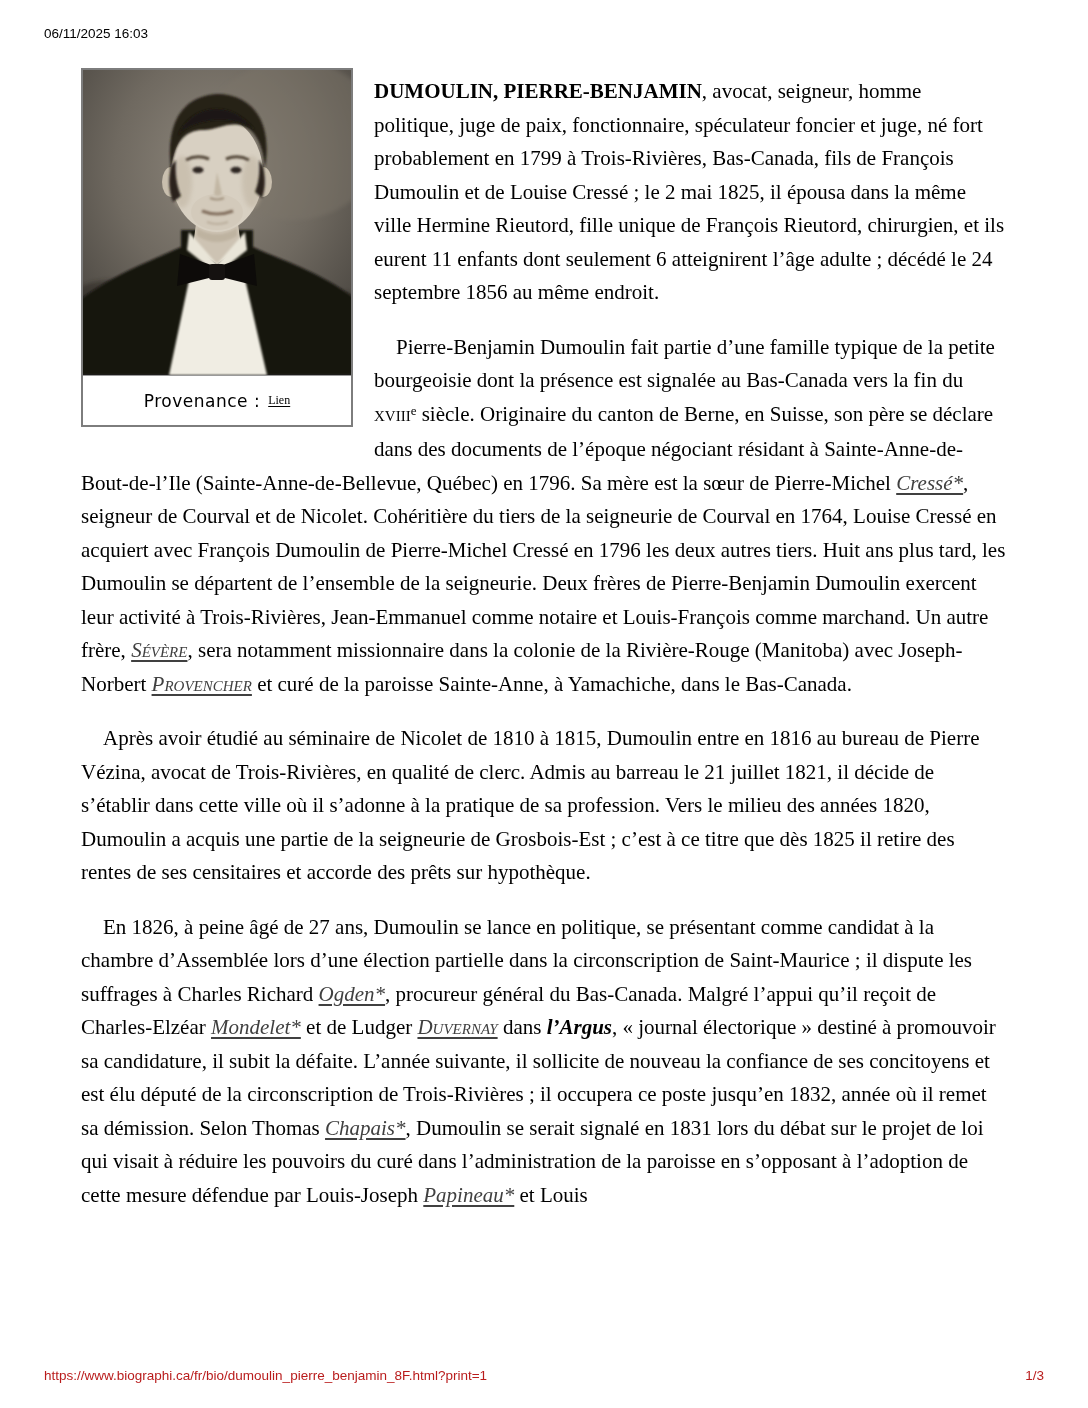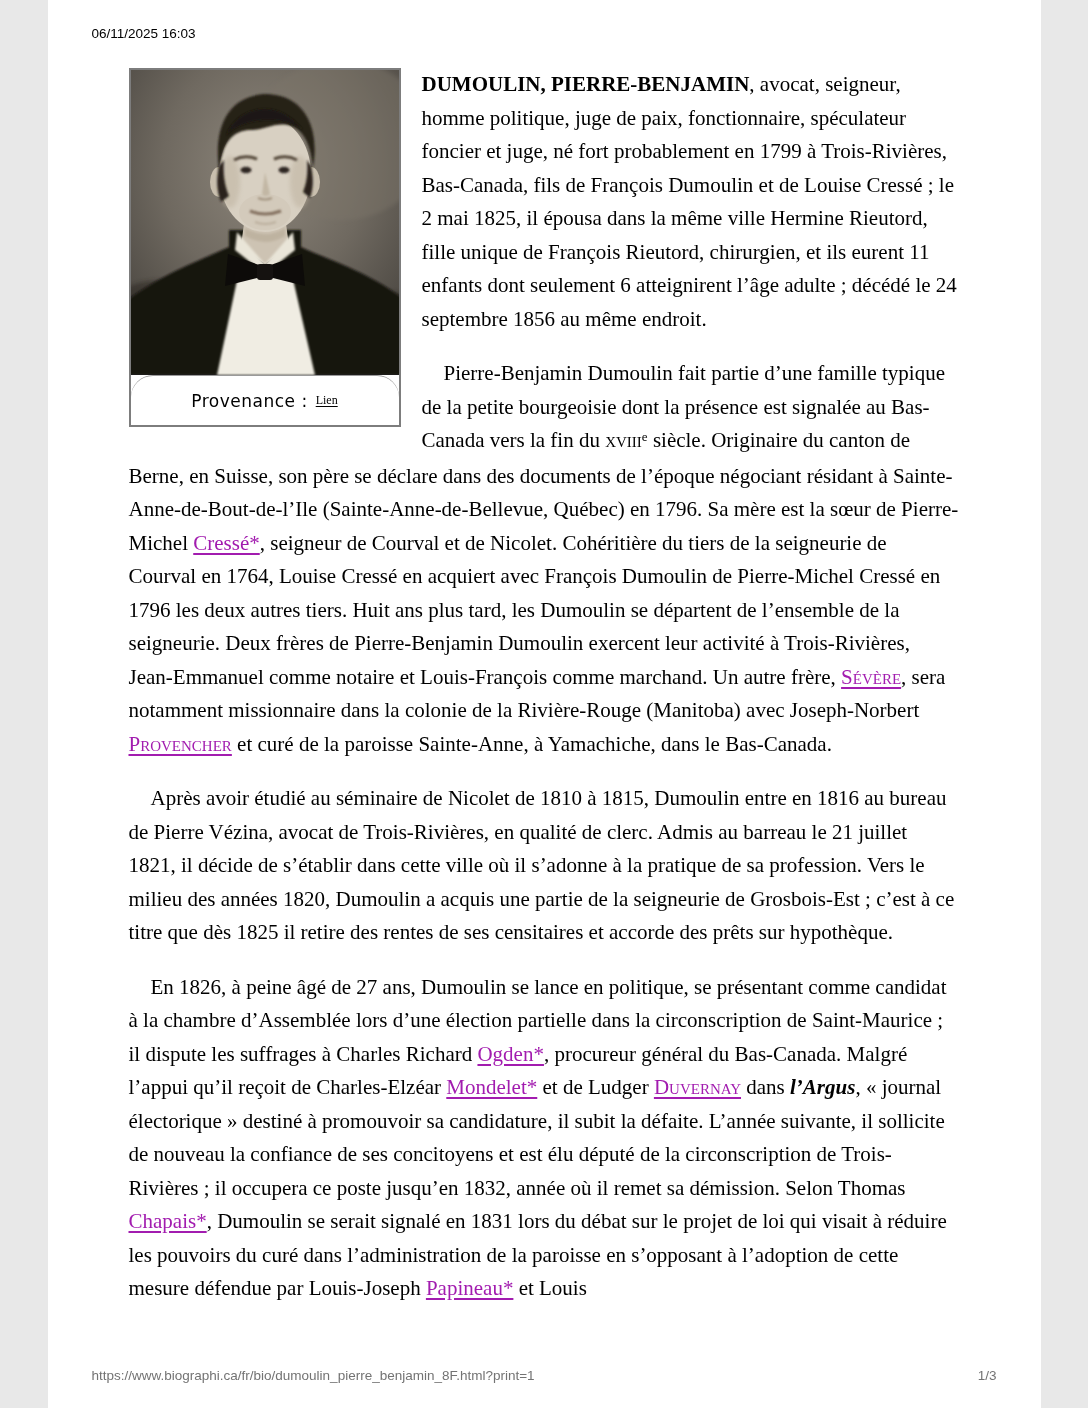--- a/index.html
+++ b/index.html
@@ -1,19 +1,19 @@
 <!DOCTYPE html>
 <html lang="fr"><head>
 <meta charset="utf-8">
 <style>
   * { margin: 0; padding: 0; box-sizing: border-box; }
   html, body { background: #e8e8e8; }
   .page {
     position: relative;
-    width: 993px;
+    width: 1088px;
     height: 1408px;
     background: #ffffff;
     margin: 0 auto;
     overflow: hidden;
     font-family: "Liberation Serif", serif;
     color: #000000;
   }
 
   
   .print-header {
@@ -25,46 +25,47 @@
     color: #000;
   }
   .hdr-date { position: absolute; left: 0; top: 0; }
   .hdr-title { position: absolute; left: 0; right: 0; top: 0; text-align: center; padding-left: 160px; }
   .print-footer {
     position: absolute;
     bottom: 22px; left: 44px; right: 44px;
     height: 18px;
     font-family: "Liberation Sans", sans-serif;
     font-size: 13.5px;
-    color: #737373;
+    color: #b91c1c;
     display: flex;
     justify-content: space-between;
   }
 
   
   .content {
     position: absolute;
     top: 64px; left: 81px; right: 82px;
   }
   .paragraphs p {
     font-size: 21px;
     line-height: 33.5px;
-    margin: 4px 0 21px 0;
+    margin: 11px 0 21px 0;
     text-align: left;
   }
   .paragraphs p.indent { text-indent: 22px; }
   .seg-b  { font-weight: bold; }
   .seg-i  { font-style: italic; font-weight: bold; }
   .seg-sc { font-variant: small-caps; }
   .seg-sup{ font-size: 0.62em; position: relative; top: -0.45em; }
   a.seg-l, a.seg-scl {
-    color: #a21caf;
+    color: #404040;
     text-decoration: underline;
     text-underline-offset: 3px;
     cursor: pointer;
+    font-style: italic;
   }
   a.seg-scl { font-variant: small-caps; text-align: center; }
 
   
   figure.portrait {
     float: left;
     width: 272px;
     border: 2px solid #7d7d7d;
     margin: 4px 21px 32px 0;
     background: #fff;
@@ -72,21 +73,20 @@
   .photo { width: 268px; height: 305px; display: block; }
   .photo svg { display: block; width: 100%; height: 100%; }
   figcaption {
     height: 50px;
     border-top: 1px solid #9a9a9a;
     display: flex;
     align-items: center;
     justify-content: center;
     gap: 8px;
     background: #fff;
-    border-radius: 22px;
   }
   .prov-label {
     font-family: "DejaVu Sans", "Liberation Sans", sans-serif;
     font-size: 17px;
     letter-spacing: 0.5px;
   }
   a.prov-link {
     font-family: "Liberation Serif", serif;
     font-size: 12px;
     color: #000;

